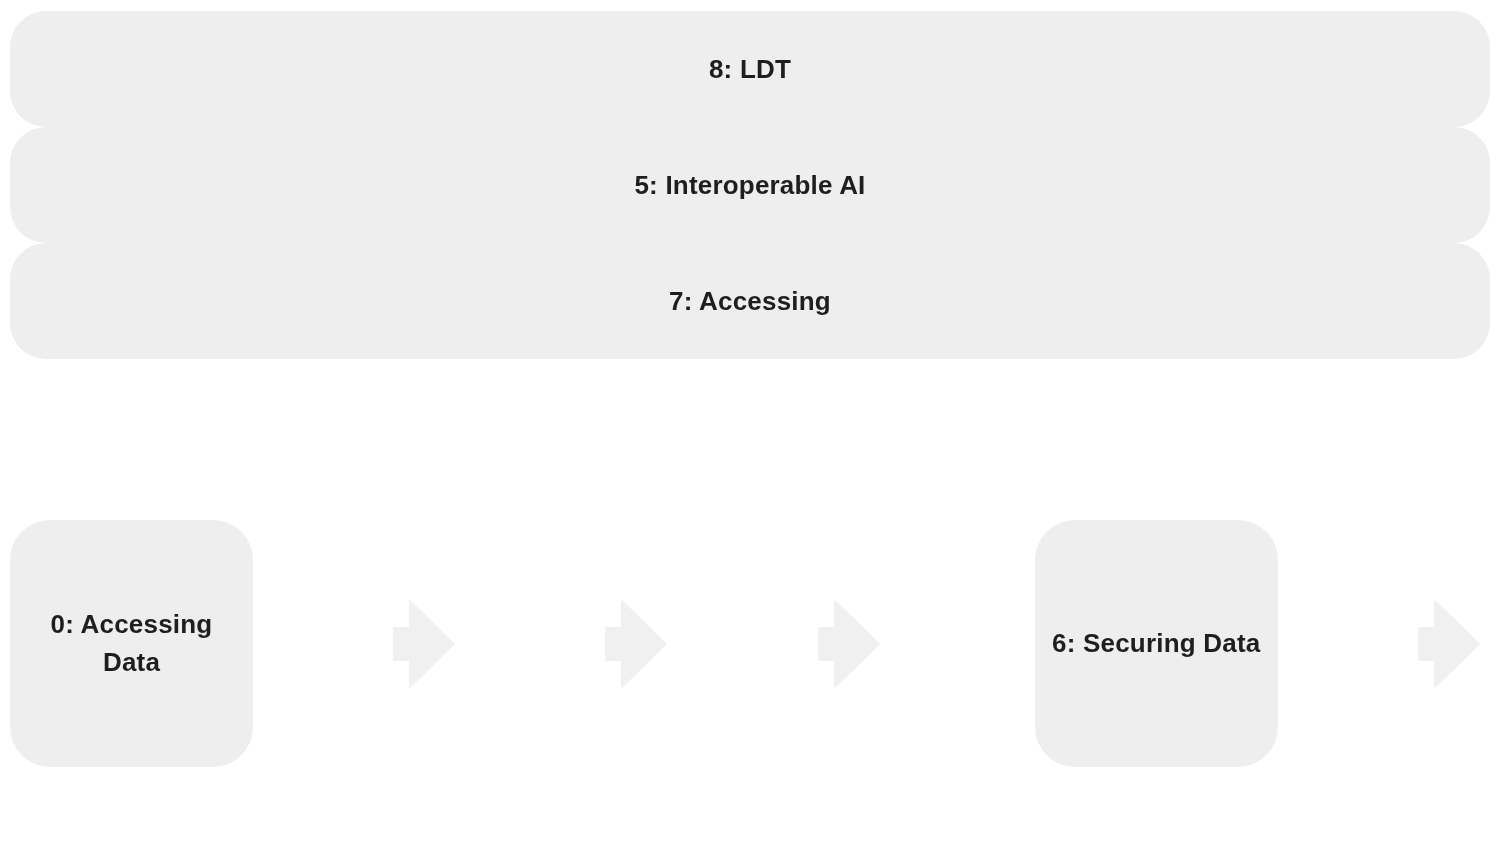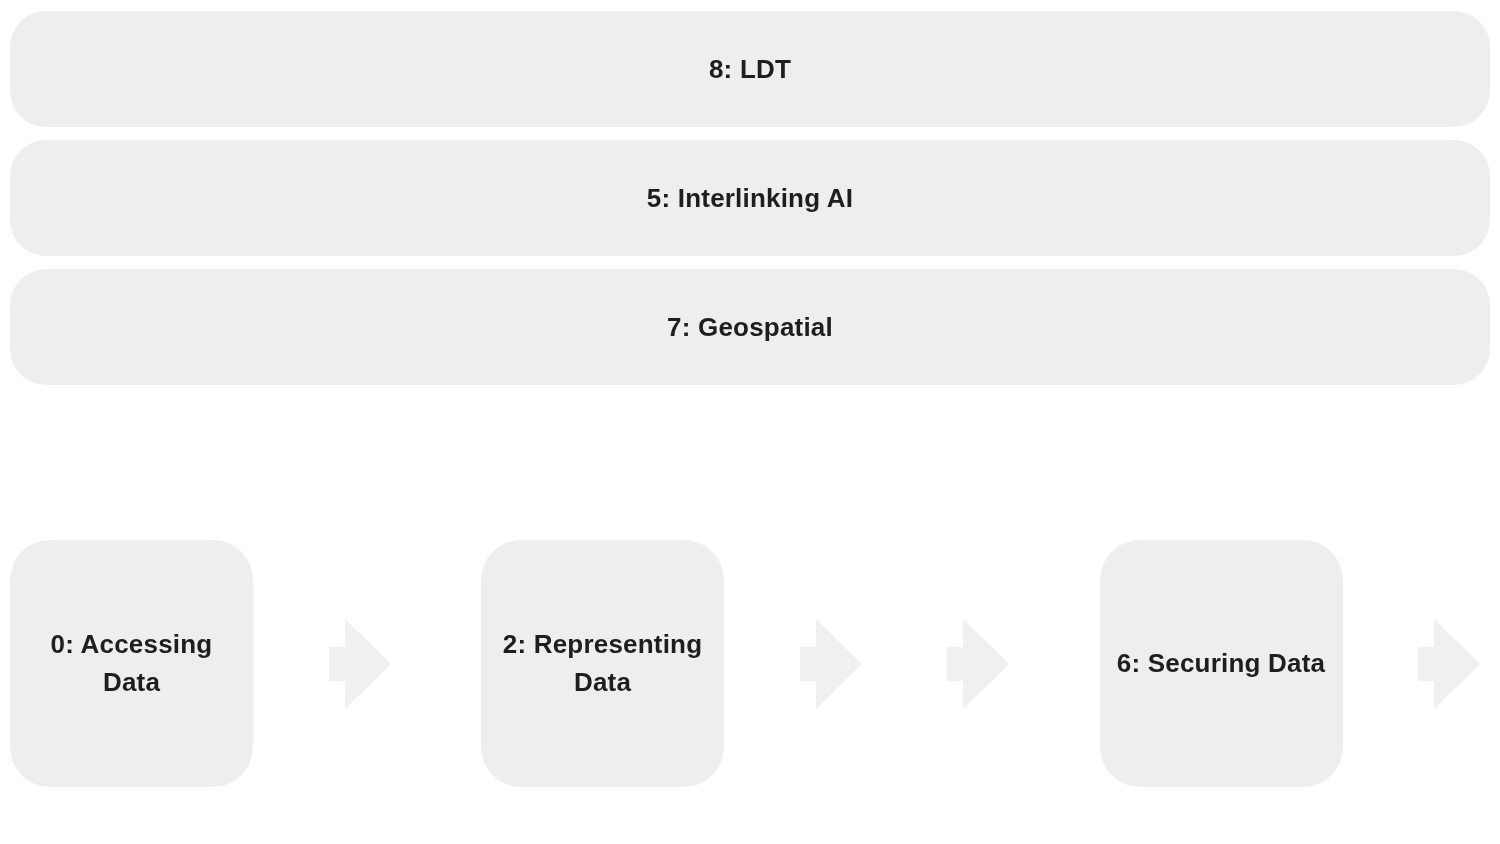--- a/index.html
+++ b/index.html
@@ -16,34 +16,33 @@
     overflow: hidden;
   }
   .stack {
     position: absolute;
     top: 11px;
     left: 10px;
     width: 1480px;
   }
   .layer-bar {
     height: 116px;
-    margin-bottom: 13px;
     background: #eeeeee;
     border-radius: 36px;
     display: flex;
     align-items: center;
     justify-content: center;
     font-size: 26px;
     font-weight: 700;
     color: #1e1e1e;
     letter-spacing: 0.2px;
   }
   .process {
     position: absolute;
-    top: 540px;
+    top: 520px;
     left: 10px;
     width: 1480px;
     height: 247px;
     display: flex;
     justify-content: space-between;
     align-items: stretch;
   }
   .step-box {
     flex: 0 0 243px;
     background: #eeeeee;
@@ -75,42 +74,39 @@
 </head>
 <body>
 
 <div class="canvas">
 
   <div class="stack">
     <div class="layer-bar">
       <span>8: LDT</span>
     </div>
     <div class="layer-bar">
-      <span>5: Interlinking AI</span>
+      <span>5: Interoperable AI</span>
     </div>
     <div class="layer-bar">
-      <span>7: Geospatial</span>
+      <span>7: Accessing</span>
     </div>
   </div>
 
   <div class="process">
 
     <div class="step-box">
       <span>0: Accessing Data</span>
     </div>
 
     <div class="arrow-gap">
       <svg width="62" height="90" viewBox="0 0 62 90" aria-hidden="true">
         <polygon points="0,28 16,28 16,0 62,45 16,90 16,62 0,62" fill="#f0f0f0"></polygon>
       </svg>
     </div>
 
-    <div class="step-box">
-      <span>2: Representing Data</span>
-    </div>
 
     <div class="arrow-gap">
       <svg width="62" height="90" viewBox="0 0 62 90" aria-hidden="true">
         <polygon points="0,28 16,28 16,0 62,45 16,90 16,62 0,62" fill="#f0f0f0"></polygon>
       </svg>
     </div>
 
 
     <div class="arrow-gap">
       <svg width="62" height="90" viewBox="0 0 62 90" aria-hidden="true">

